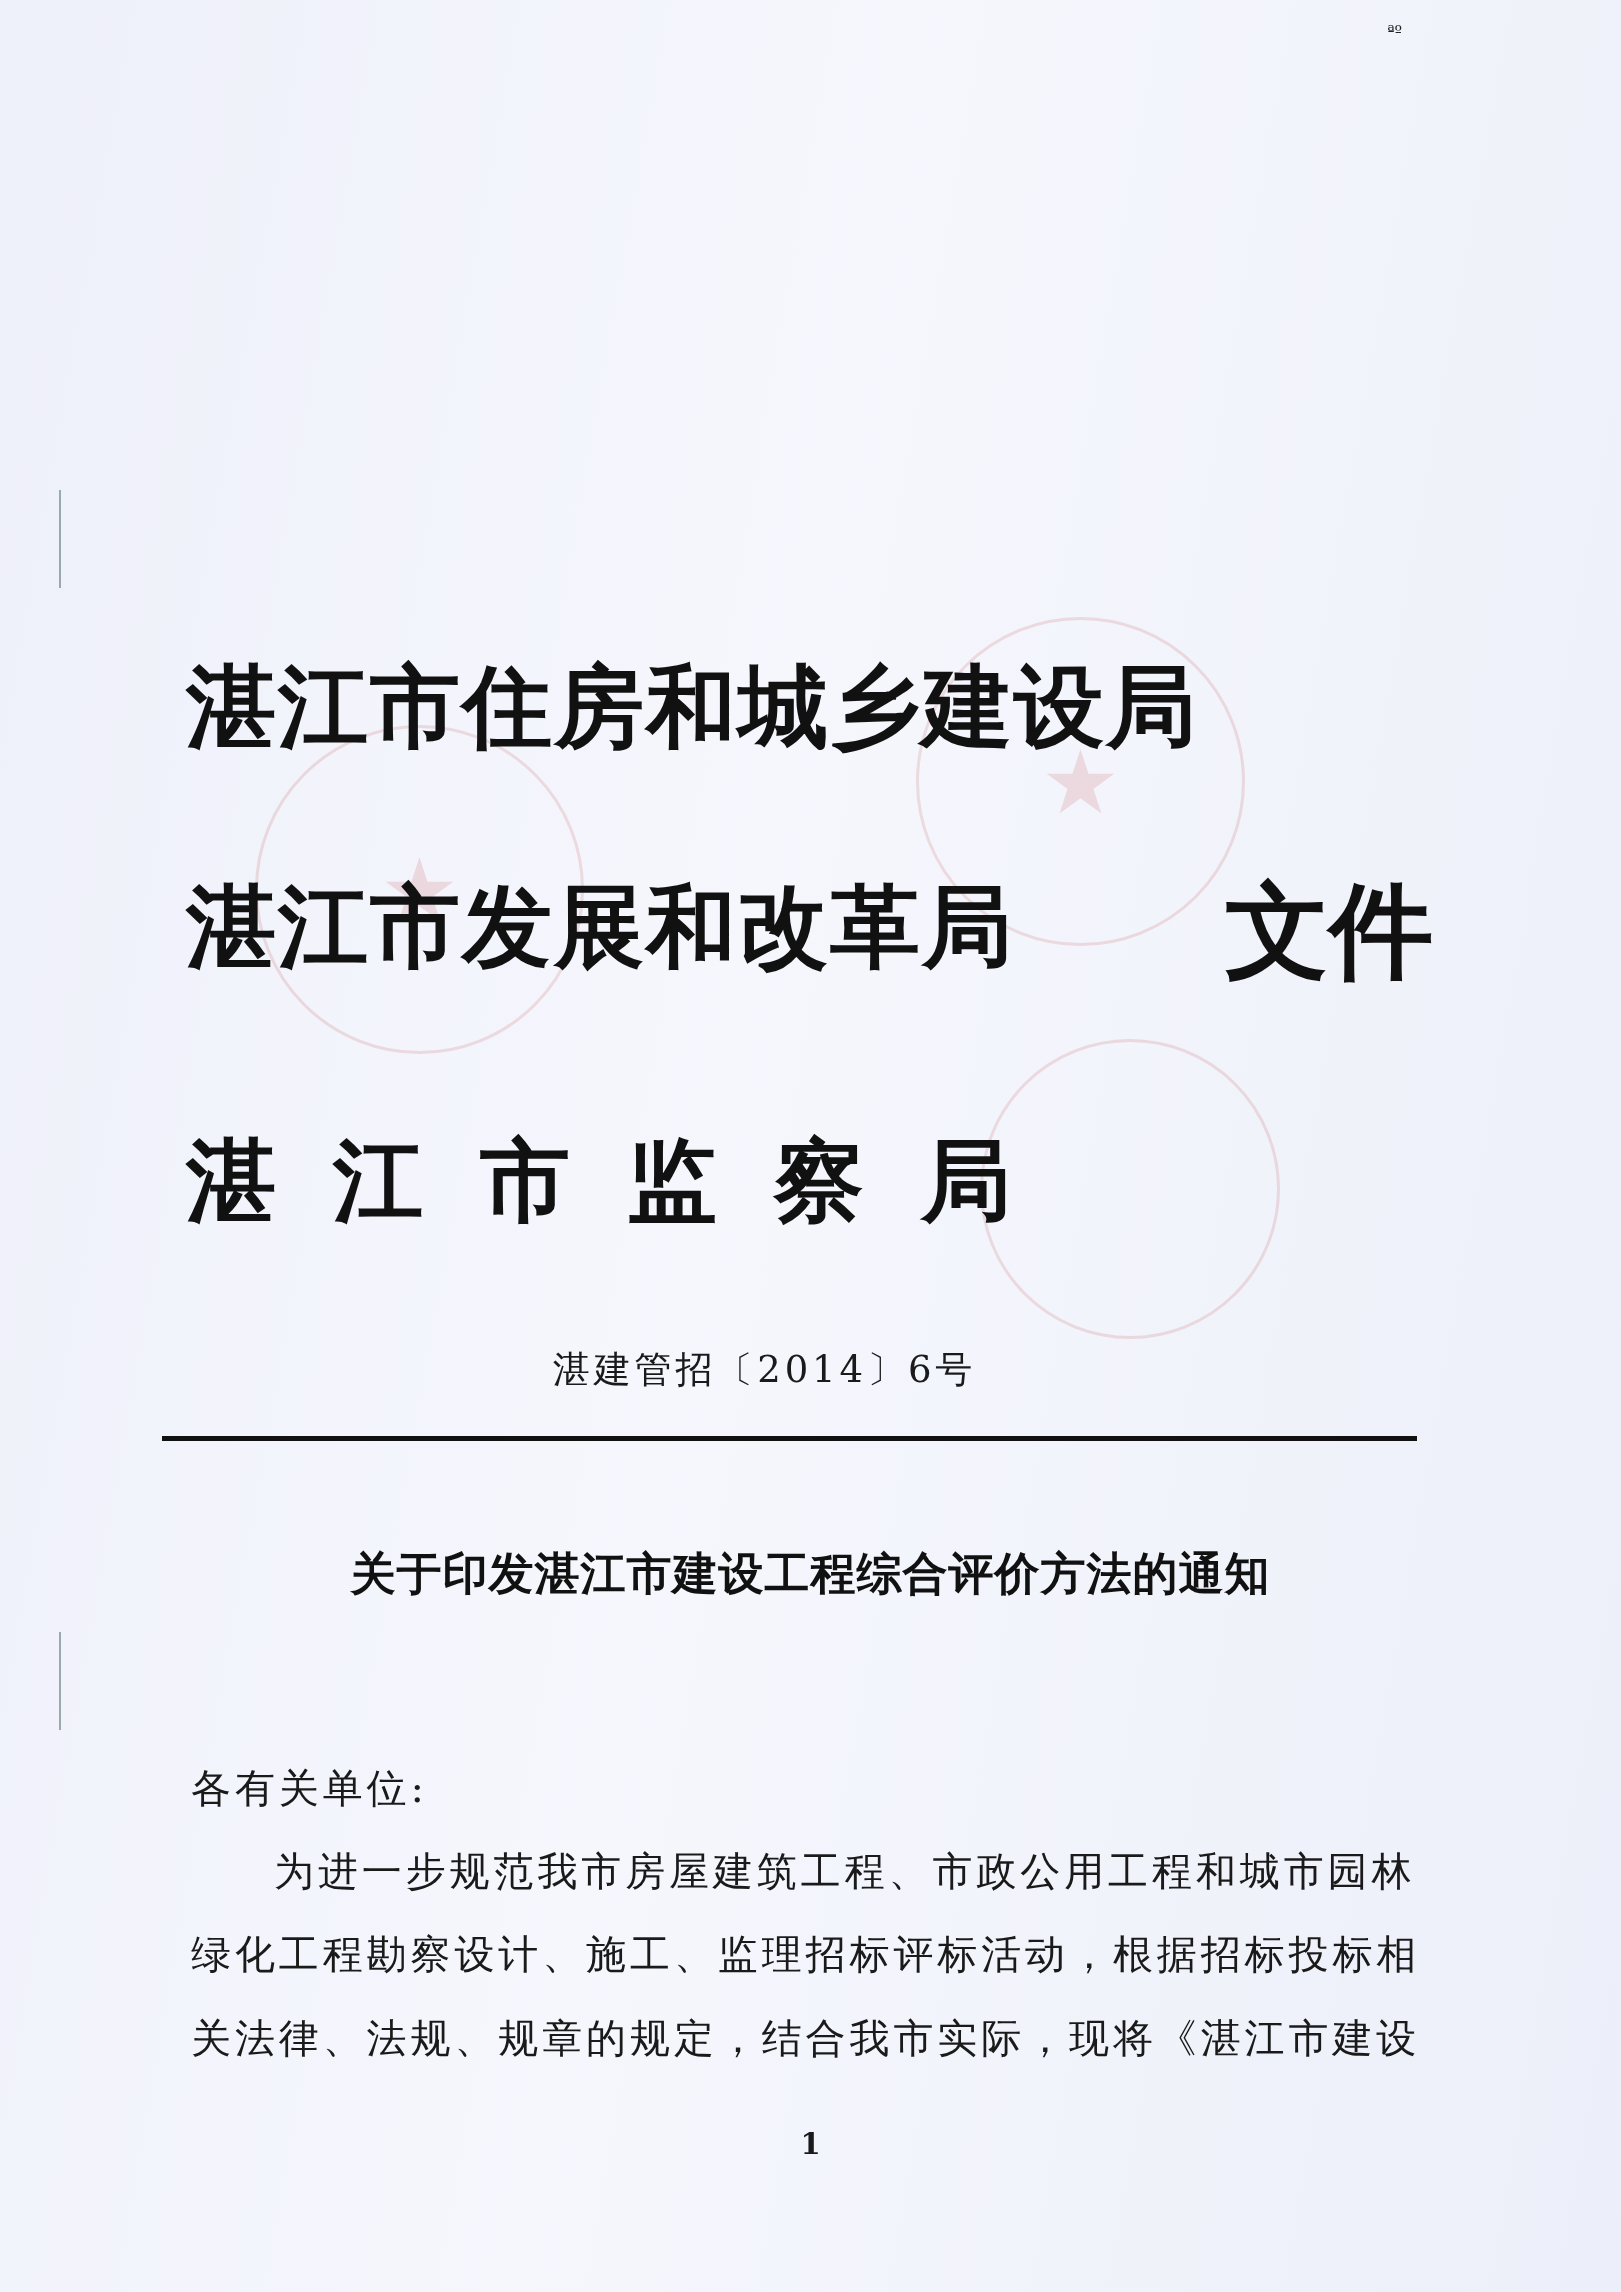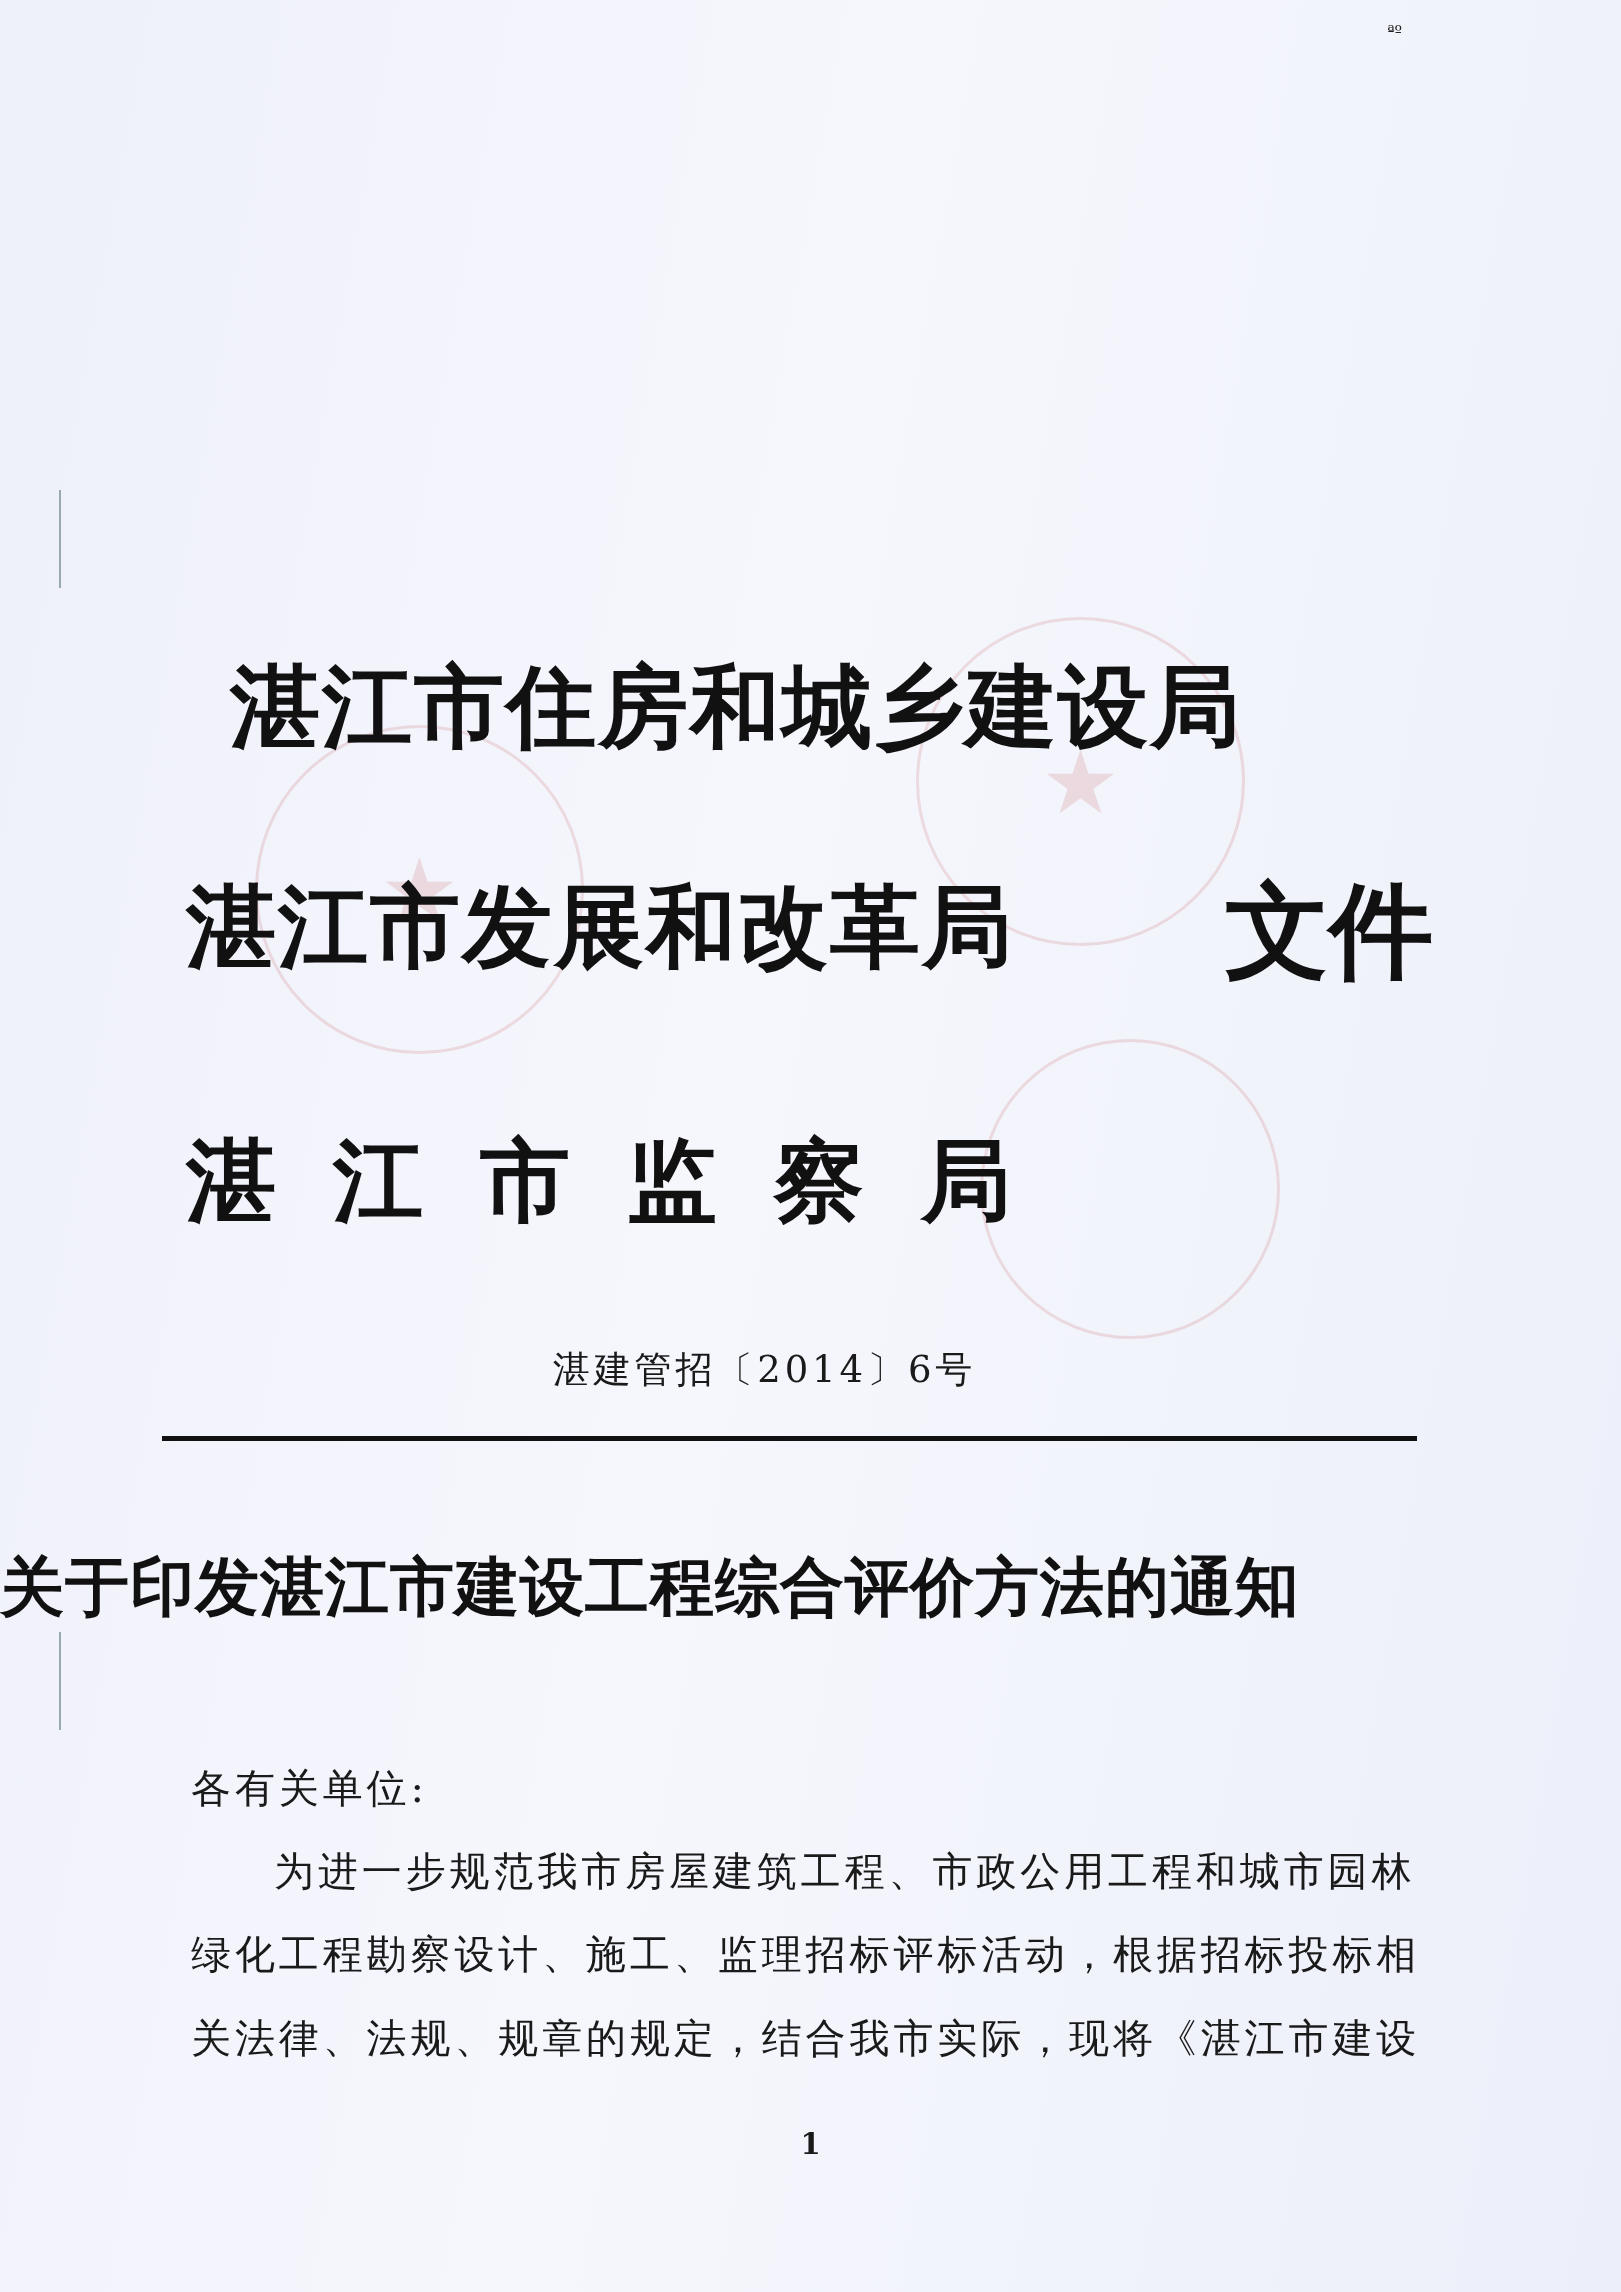--- a/index.html
+++ b/index.html
@@ -19,22 +19,22 @@
   .org {
     position: absolute; left: 186px;
     font-family: "DejaVu Serif", serif; font-weight: bold;
     font-size: 90px; letter-spacing: 2px; color: #111; white-space: nowrap;
   }
   .org.spaced { letter-spacing: 57px; }
   .wenjian { position: absolute; left: 1225px; top: 863px; font-size: 104px; font-weight: bold; color: #111; }
   .docno { position: absolute; left: 0; width: 1529px; top: 1345px; text-align: center;
     font-size: 37px; letter-spacing: 3.9px; color: #1a1a1a; }
   .rule { position: absolute; left: 162px; top: 1436px; width: 1255px; height: 4.9px; background: #111; }
-  .title { position: absolute; left: 0; width: 1621px; top: 1544px; 
-    font-size: 64px; font-weight: bold; letter-spacing: 1px; color: #111; }
+  .title { position: absolute; left: 0; width: 1621px; top: 1544px; text-align: center;
+    font-size: 45px; font-weight: bold; letter-spacing: 1px; color: #111; }
   .body-text { position: absolute; left: 191px; width: 1245px; font-size: 40px; color: #1a1a1a;
     letter-spacing: 3.9px; line-height: 76px; white-space: nowrap; }
   .pagenum { position: absolute; left: 0; width: 1621px; top: 2127px; text-align: center; font-size: 29px; font-weight: bold; }
   .margin-mark { position: absolute; left: 59px; width: 2px; background: #9aa; }
   .corner-mark { position: absolute; left: 1387px; top: 21.6px; font-size: 16px; color: #222; }
 </style>
 </head>
 <body>
 
 <div class="page">
@@ -44,21 +44,21 @@
   <div class="margin-mark" style="top:1632px;height:98px;"></div>
 
   <div class="seal" style="left:255px;top:725px;width:323px;height:323px;">
       <span class="star">★</span>
     </div>
   <div class="seal" style="left:916px;top:617px;width:323px;height:323px;">
       <span class="star">★</span>
     </div>
   <div class="seal" style="left:980px;top:1039px;width:294px;height:294px;"></div>
 
-  <div class="org" style="top:647px;margin-left:44px;">湛江市住房和城乡建设局</div>
+  <div class="org" style="top:647px;">湛江市住房和城乡建设局</div>
   <div class="org" style="top:867px;">湛江市发展和改革局</div>
   <div class="wenjian">文件</div>
   <div class="org spaced" style="top:1121px;">湛江市监察局</div>
 
   <div class="docno">湛建管招〔2014〕6号</div>
   <div class="rule"></div>
 
   <div class="title">关于印发湛江市建设工程综合评价方法的通知</div>
 
   <div class="body-text" style="top:1750px;">各有关单位:</div>

